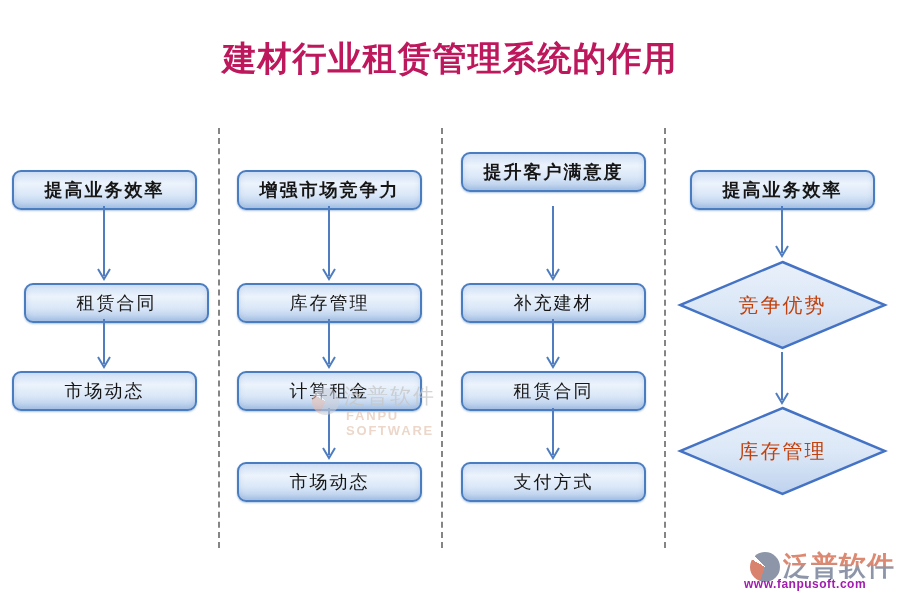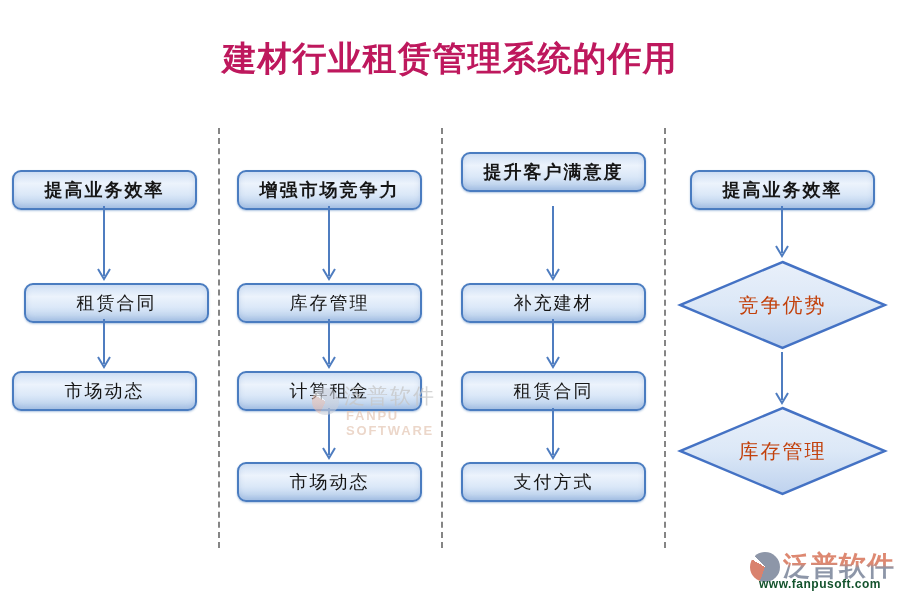--- a/index.html
+++ b/index.html
@@ -44,22 +44,22 @@
     position:absolute;left:6px;top:4px;width:30px;height:30px;border-radius:50%;
     background:conic-gradient(from 200deg,#d9826e 0 100deg,#ffffff 100deg 116deg,#8d96a8 116deg 360deg);
   }
   .footer-brand .brand-text{
     position:absolute;left:39px;top:0;font-size:27px;font-weight:bold;letter-spacing:1px;
     font-family:"Liberation Sans",sans-serif;
     background:linear-gradient(180deg,#dd8871 44%,#8d96a8 56%);
     -webkit-background-clip:text;background-clip:text;color:transparent;
   }
   .footer-brand .brand-url{
-    position:absolute;left:0;top:29px;width:152px;text-align:center;
-    font-size:12px;font-weight:bold;color:#14532d;letter-spacing:.5px;
+    position:absolute;left:0;top:29px;width:152px;
+    font-size:12px;font-weight:bold;color:#a21caf;letter-spacing:.5px;
     font-family:"Liberation Sans",sans-serif;
   }
   svg{display:block;}
 </style>
 </head>
 <body>
 
 <div class="title">建材行业租赁管理系统的作用</div>
 
 <div class="divider" style="left:218px"></div>

